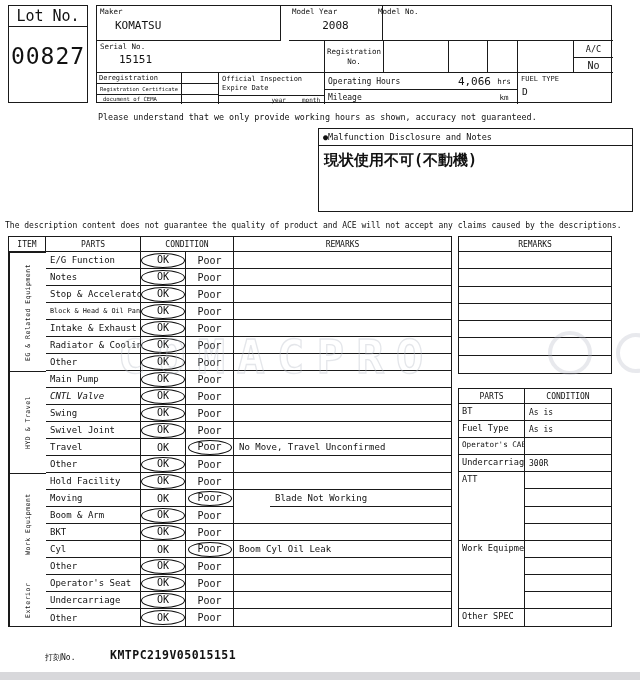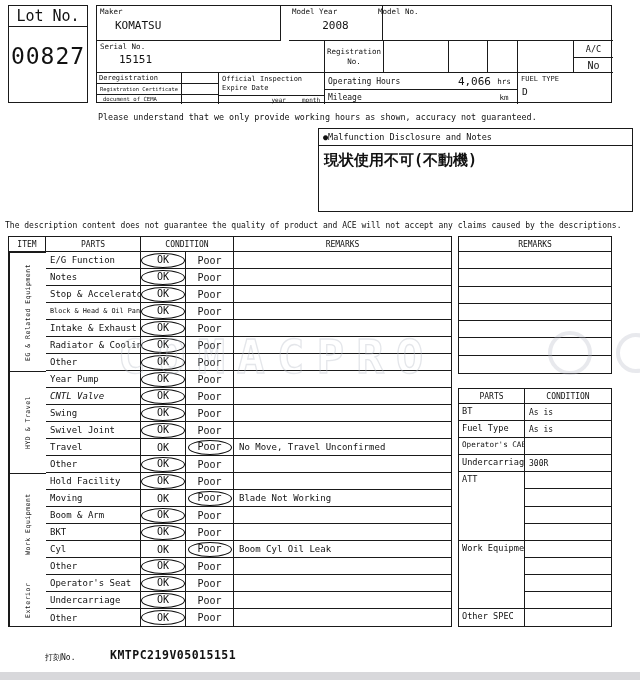--- a/index.html
+++ b/index.html
@@ -197,21 +197,21 @@
       </div>
       <div class="ccell br bb" style="grid-area: 7 / 4;">Poor</div>
       <div class="rcell bb no-br" style="grid-area: 7 / 5;"></div>
       <div class="pcell br bb" style="grid-area: 8 / 2;">Other</div>
       <div class="ccell br bb" style="grid-area: 8 / 3;">
         <div class="circle">OK</div>
       </div>
       <div class="ccell br bb" style="grid-area: 8 / 4;">Poor</div>
       <div class="rcell bb no-br" style="grid-area: 8 / 5;"></div>
       <div class="vlabel br bb" style="grid-area: 9 / 1 / span 6;">HYD &amp; Travel</div>
-      <div class="pcell br bb" style="grid-area: 9 / 2;">Year Pump</div>
+      <div class="pcell br bb" style="grid-area: 9 / 2;">Main Pump</div>
       <div class="ccell br bb" style="grid-area: 9 / 3;">
         <div class="circle">OK</div>
       </div>
       <div class="ccell br bb" style="grid-area: 9 / 4;">Poor</div>
       <div class="rcell bb no-br" style="grid-area: 9 / 5;"></div>
       <div class="pcell br bb" style="grid-area: 10 / 2; font-style: italic;">CNTL Valve</div>
       <div class="ccell br bb" style="grid-area: 10 / 3;">
         <div class="circle">OK</div>
       </div>
       <div class="ccell br bb" style="grid-area: 10 / 4;">Poor</div>
@@ -245,21 +245,21 @@
       <div class="ccell br bb" style="grid-area: 15 / 3;">
         <div class="circle">OK</div>
       </div>
       <div class="ccell br bb" style="grid-area: 15 / 4;">Poor</div>
       <div class="rcell bb no-br" style="grid-area: 15 / 5;"></div>
       <div class="pcell br bb" style="grid-area: 16 / 2;">Moving</div>
       <div class="ccell br bb" style="grid-area: 16 / 3;">OK</div>
       <div class="ccell br bb" style="grid-area: 16 / 4;">
         <div class="circle">Poor</div>
       </div>
-      <div class="rcell bb no-br" style="grid-area: 16 / 5;">Blade Not Working</div>
+      <div class="rcell bb no-br" style="grid-area: 16 / 5; margin-left: 36px;">Blade Not Working</div>
       <div class="pcell br bb" style="grid-area: 17 / 2;">Boom &amp; Arm</div>
       <div class="ccell br bb" style="grid-area: 17 / 3;">
         <div class="circle">OK</div>
       </div>
       <div class="ccell br bb" style="grid-area: 17 / 4;">Poor</div>
       <div class="rcell bb no-br" style="grid-area: 17 / 5;"></div>
       <div class="pcell br bb" style="grid-area: 18 / 2;">BKT</div>
       <div class="ccell br bb" style="grid-area: 18 / 3;">
         <div class="circle">OK</div>
       </div>

